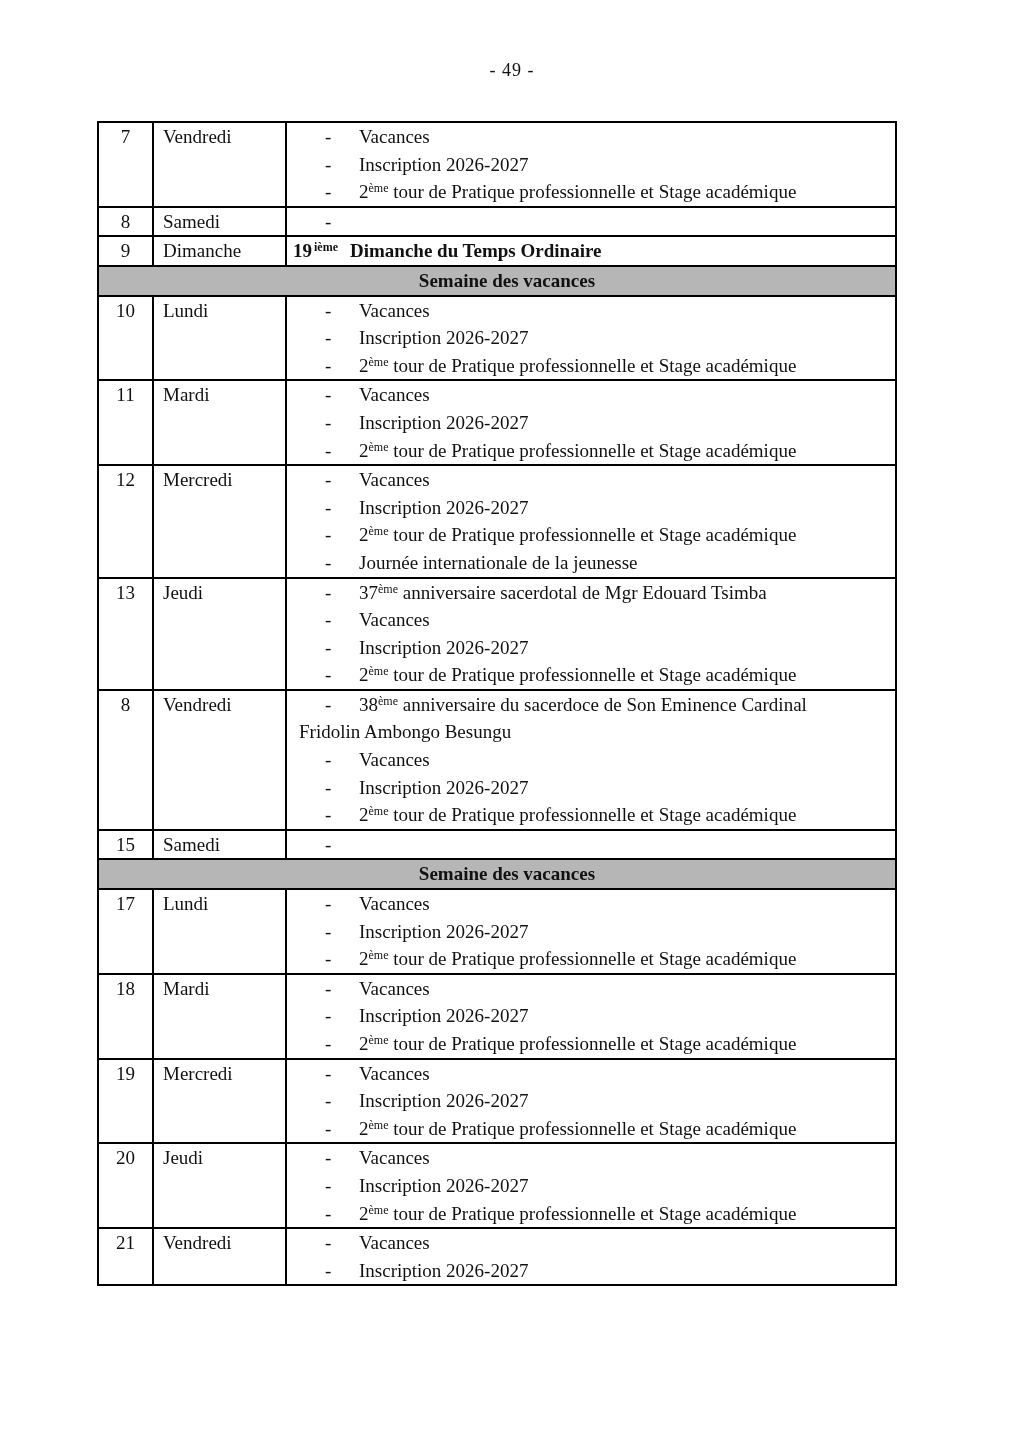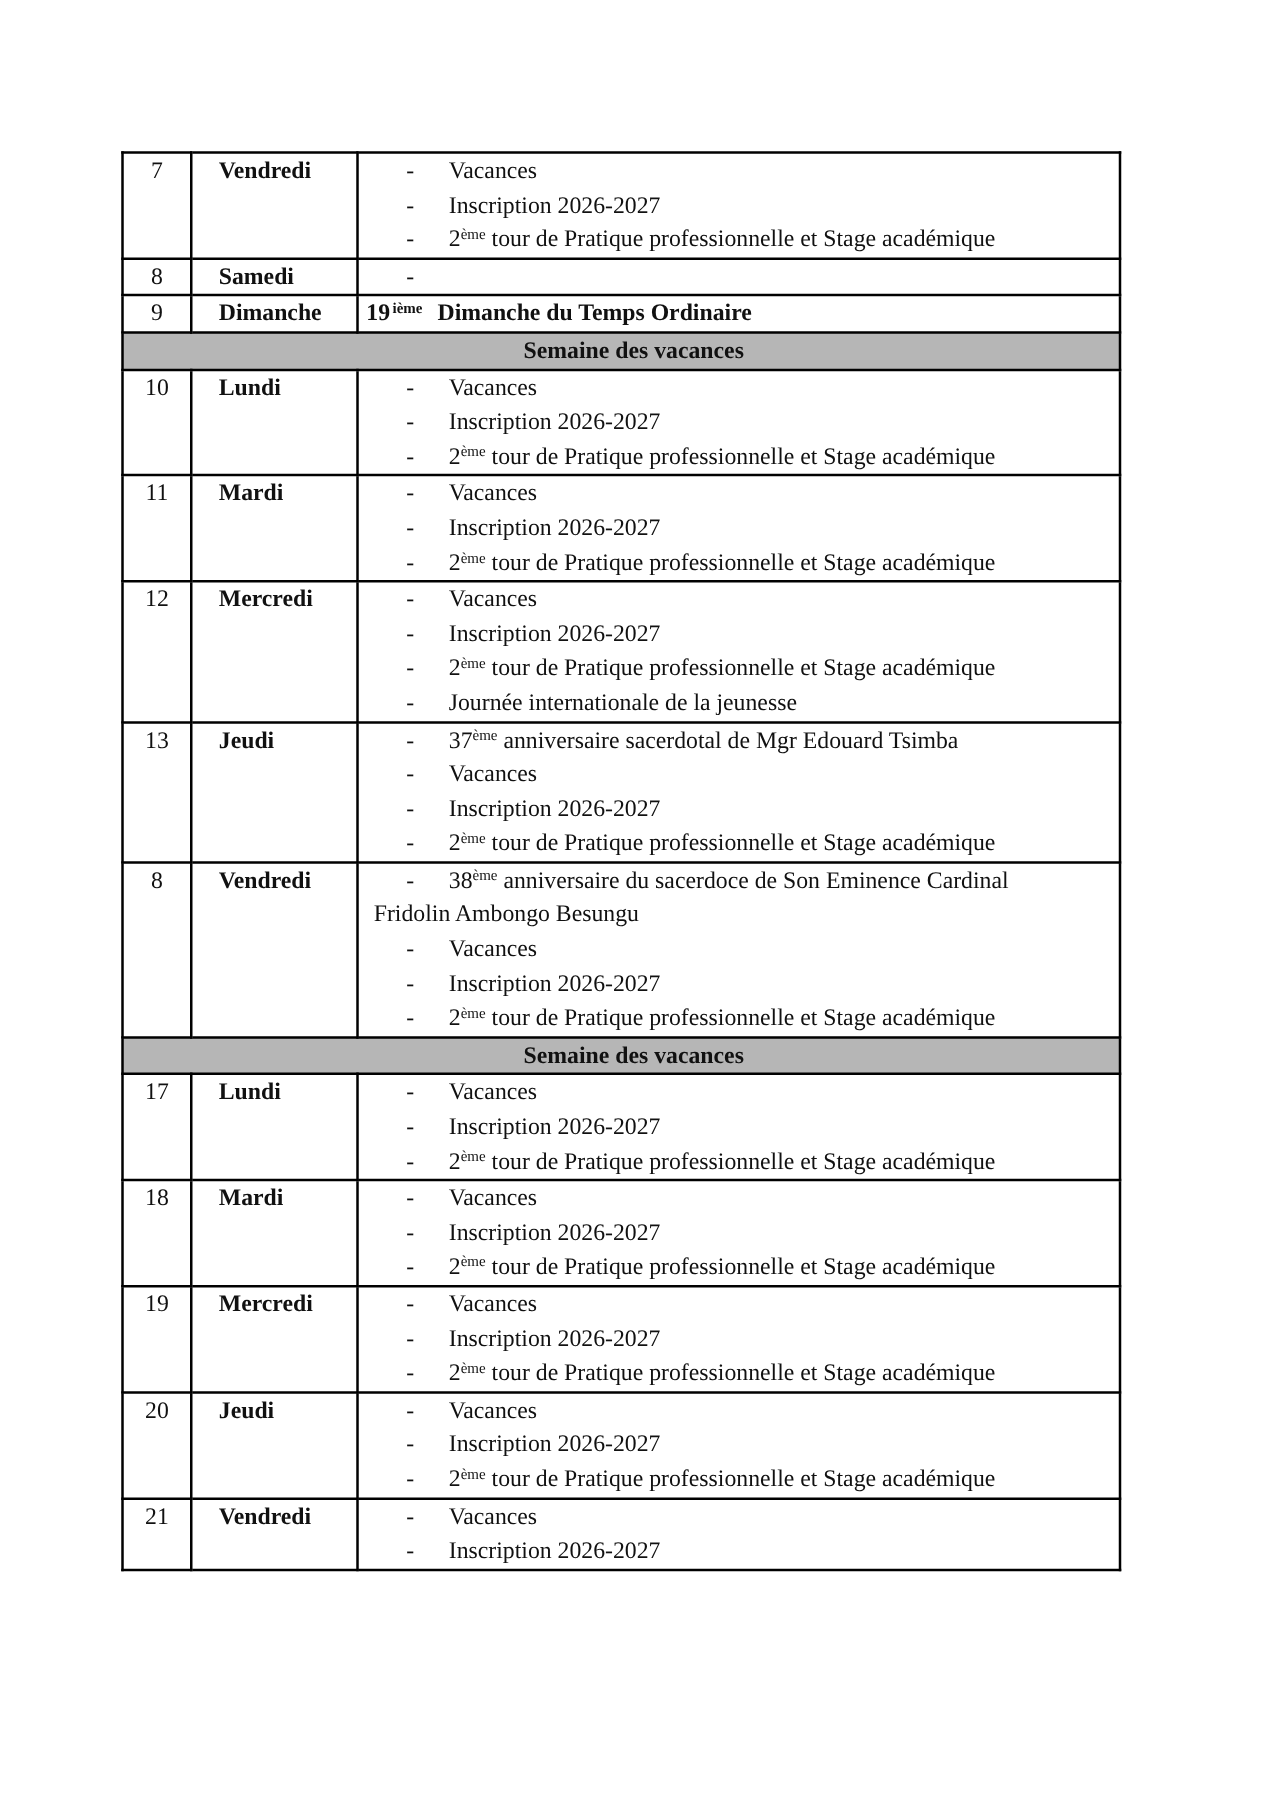--- a/index.html
+++ b/index.html
@@ -35,22 +35,21 @@
   table.calendar td {
     border: 2px solid #000000;
     vertical-align: top;
     line-height: 27.6px;
   }
   td.num {
     text-align: center;
     padding-top: 0px;
   }
   td.day {
-    padding-left: 21px;
-    font-weight: bold;
+    padding-left: 9px;
   }
   td.events {
     padding: 0 6px 0 12px;
   }
   td.valign-middle { vertical-align: middle; }
   .event { min-height: 27.6px; }
   .dash {
     display: inline-block;
     width: 34px;
     margin-left: 26px;
@@ -72,20 +71,21 @@
     height: 28px;
     line-height: 26px;
     padding-left: 20px;
   }
   tr.single td { height: 29px; }
 </style>
 </head>
 <body>
 
 <div class="page">
+  <div class="page-number">- 49 -</div>
   <table class="calendar">
     <colgroup>
       <col style="width:55px">
       <col style="width:133px">
       <col style="width:610px">
     </colgroup>
     <tbody id="cal-body">
         <tr>
           <td class="num">7</td>
           <td class="day">Vendredi</td>
@@ -151,20 +151,27 @@
         <tr>
           <td class="num">8</td>
           <td class="day">Vendredi</td>
           <td class="events">
             <div class="event"><span class="dash">-</span><span>38<sup>ème</sup> anniversaire du sacerdoce de Son Eminence Cardinal<br>Fridolin Ambongo Besungu</span></div>
             <div class="event"><span class="dash">-</span><span>Vacances</span></div>
             <div class="event"><span class="dash">-</span><span>Inscription 2026-2027</span></div>
             <div class="event"><span class="dash">-</span><span>2<sup>ème</sup> tour de Pratique professionnelle et Stage académique</span></div>
           </td>
         </tr>
+        <tr class="single">
+          <td class="num">15</td>
+          <td class="day">Samedi</td>
+          <td class="events">
+            <div class="event"><span class="dash">-</span></div>
+          </td>
+        </tr>
         <tr>
           <td class="banner" colspan="3" style="background: rgb(182, 182, 182);">Semaine des vacances</td>
         </tr>
         <tr>
           <td class="num">17</td>
           <td class="day">Lundi</td>
           <td class="events">
             <div class="event"><span class="dash">-</span><span>Vacances</span></div>
             <div class="event"><span class="dash">-</span><span>Inscription 2026-2027</span></div>
             <div class="event"><span class="dash">-</span><span>2<sup>ème</sup> tour de Pratique professionnelle et Stage académique</span></div>

